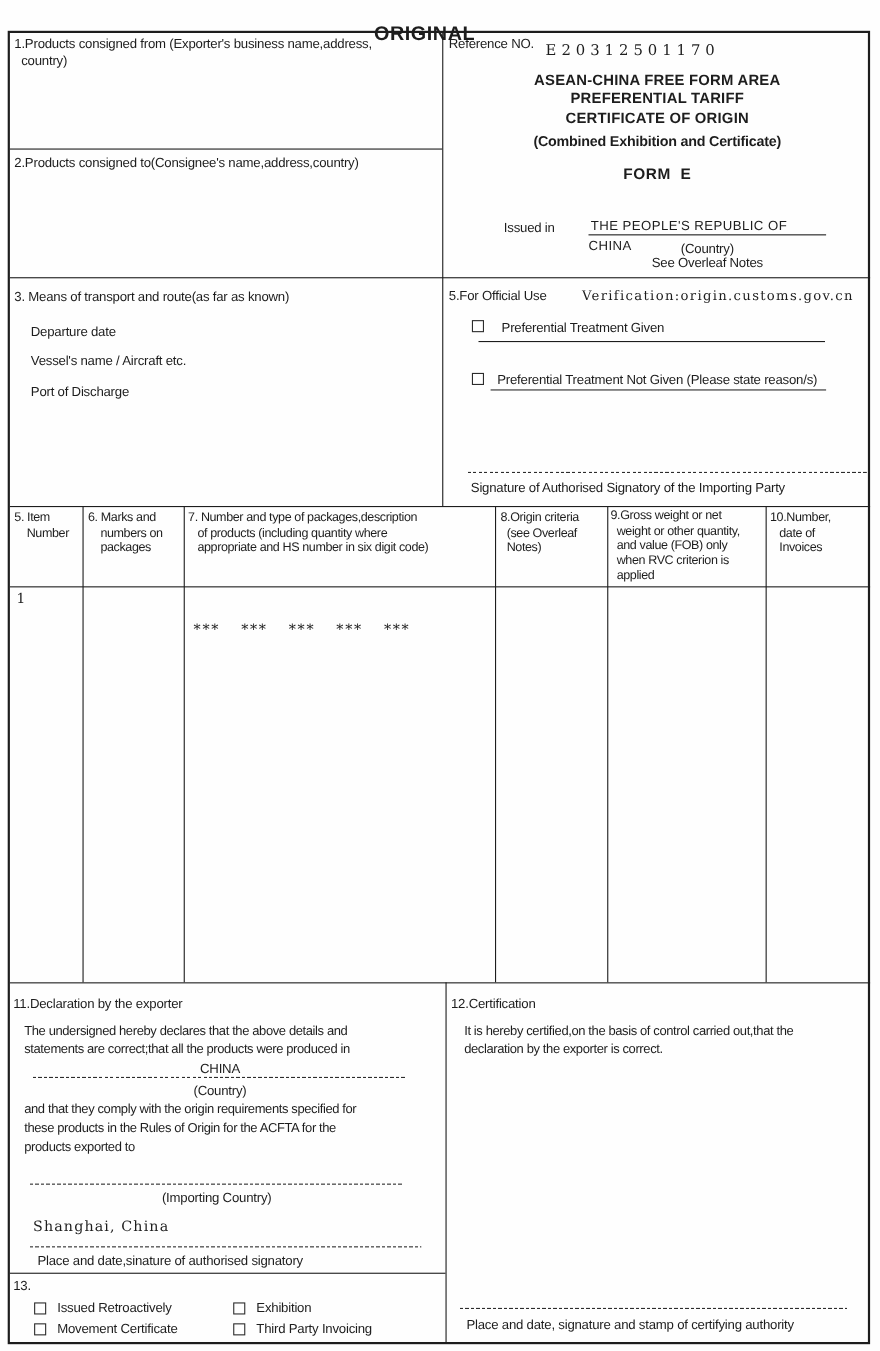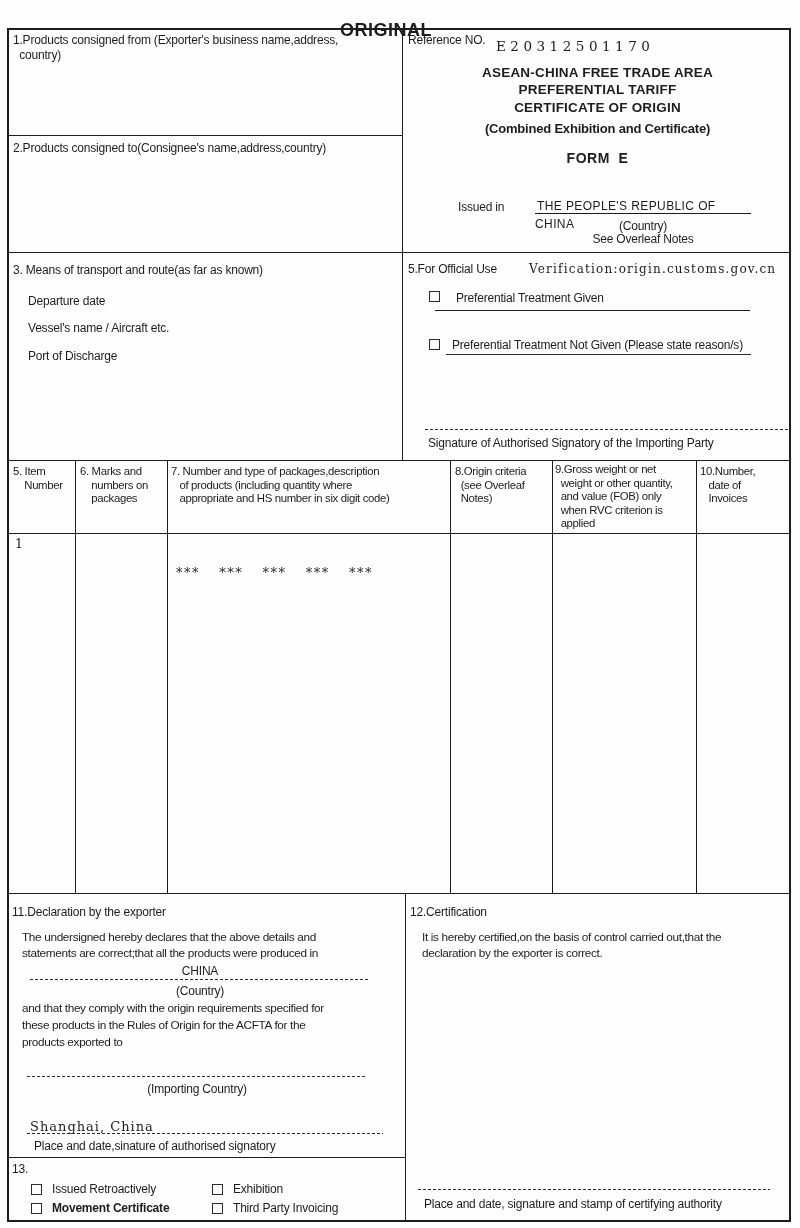--- a/index.html
+++ b/index.html
@@ -58,21 +58,21 @@
   country)</div>
   <div class="abs sans" style="left:13px;top:141px;text-align:right;">2.Products consigned to(Consignee's name,address,country)</div>
 
   <div class="abs sans" style="left:13px;top:263px;">3. Means of transport and route(as far as known)</div>
   <div class="abs sans" style="left:28px;top:294px;">Departure date</div>
   <div class="abs sans" style="left:28px;top:321px;">Vessel's name / Aircraft etc.</div>
   <div class="abs sans" style="left:28px;top:349px;">Port of Discharge</div>
 
   <div class="abs sans" style="left:408px;top:33px;">Reference NO.</div>
   <div class="abs serif ref-value" style="left:496px;top:38px;">E20312501170</div>
-  <div class="abs title-line center" style="left:404px;top:64px;width:387px;">ASEAN-CHINA FREE TRADE AREA</div>
+  <div class="abs title-line center" style="left:404px;top:64px;width:387px;">ASEAN-CHINA FREE FORM AREA</div>
   <div class="abs title-line center" style="left:404px;top:81px;width:387px;">PREFERENTIAL TARIFF</div>
   <div class="abs title-line center" style="left:404px;top:99px;width:387px;">CERTIFICATE OF ORIGIN</div>
   <div class="abs subtitle-line center" style="left:404px;top:121px;width:387px;">(Combined Exhibition and Certificate)</div>
   <div class="abs form-line center" style="left:404px;top:150px;width:387px;">FORM  E</div>
   <div class="abs sans" style="left:458px;top:200px;">Issued in</div>
   <div class="abs underlined-fill" style="left:535px;top:196px;width:216px;height:17px;">
     <span class="sans" style="letter-spacing:0.4px;padding-left:2px;">THE PEOPLE'S REPUBLIC OF CHINA</span>
   </div>
   <div class="abs sans center" style="left:535px;top:219px;width:216px;">(Country)</div>
   <div class="abs sans center" style="left:535px;top:232px;width:216px;">See Overleaf Notes</div>
@@ -116,33 +116,33 @@
   <div class="abs p" style="left:22px;top:929px;">The undersigned hereby declares that the above details and
 statements are correct;that all the products were produced in</div>
   <div class="abs sans center" style="left:30px;top:964px;width:340px;">CHINA</div>
   <div class="dashline" style="left:30px;top:979px;width:340px;"></div>
   <div class="abs sans center" style="left:30px;top:984px;width:340px;">(Country)</div>
   <div class="abs p" style="left:22px;top:1000px;line-height:17px;">and that they comply with the origin requirements specified for
 these products in the Rules of Origin for the ACFTA for the
 products exported to</div>
   <div class="dashline" style="left:27px;top:1076px;width:340px;"></div>
   <div class="abs sans center" style="left:27px;top:1082px;width:340px;">(Importing Country)</div>
-  <div class="abs serif" style="left:30px;top:1108px;font-size:13px;letter-spacing:1px;margin-top:11px;">Shanghai, China</div>
+  <div class="abs serif" style="left:30px;top:1108px;font-size:13px;letter-spacing:1px;">Shanghai, China</div>
   <div class="dashline" style="left:27px;top:1133px;width:356px;"></div>
   <div class="abs sans" style="left:34px;top:1139px;">Place and date,sinature of authorised signatory</div>
 
   <div class="abs sans" style="left:410px;top:905px;">12.Certification</div>
   <div class="abs p" style="left:422px;top:929px;">It is hereby certified,on the basis of control carried out,that the
 declaration by the exporter is correct.</div>
   <div class="dashline" style="left:418px;top:1189px;width:352px;"></div>
   <div class="abs sans" style="left:424px;top:1197px;">Place and date, signature and stamp of certifying authority</div>
 
   <div class="abs sans" style="left:12px;top:1162px;">13.</div>
   <span class="cb" style="left:31px;top:1184px;"></span>
   <div class="abs sans" style="left:52px;top:1182px;">Issued Retroactively</div>
   <span class="cb" style="left:212px;top:1184px;"></span>
   <div class="abs sans" style="left:233px;top:1182px;">Exhibition</div>
   <span class="cb" style="left:31px;top:1203px;"></span>
-  <div class="abs sans" style="left:52px;top:1201px;font-weight:bold;">Movement Certificate</div>
+  <div class="abs sans" style="left:52px;top:1201px;">Movement Certificate</div>
   <span class="cb" style="left:212px;top:1203px;"></span>
   <div class="abs sans" style="left:233px;top:1201px;">Third Party Invoicing</div>
 
 </div>
 
 </body></html>

